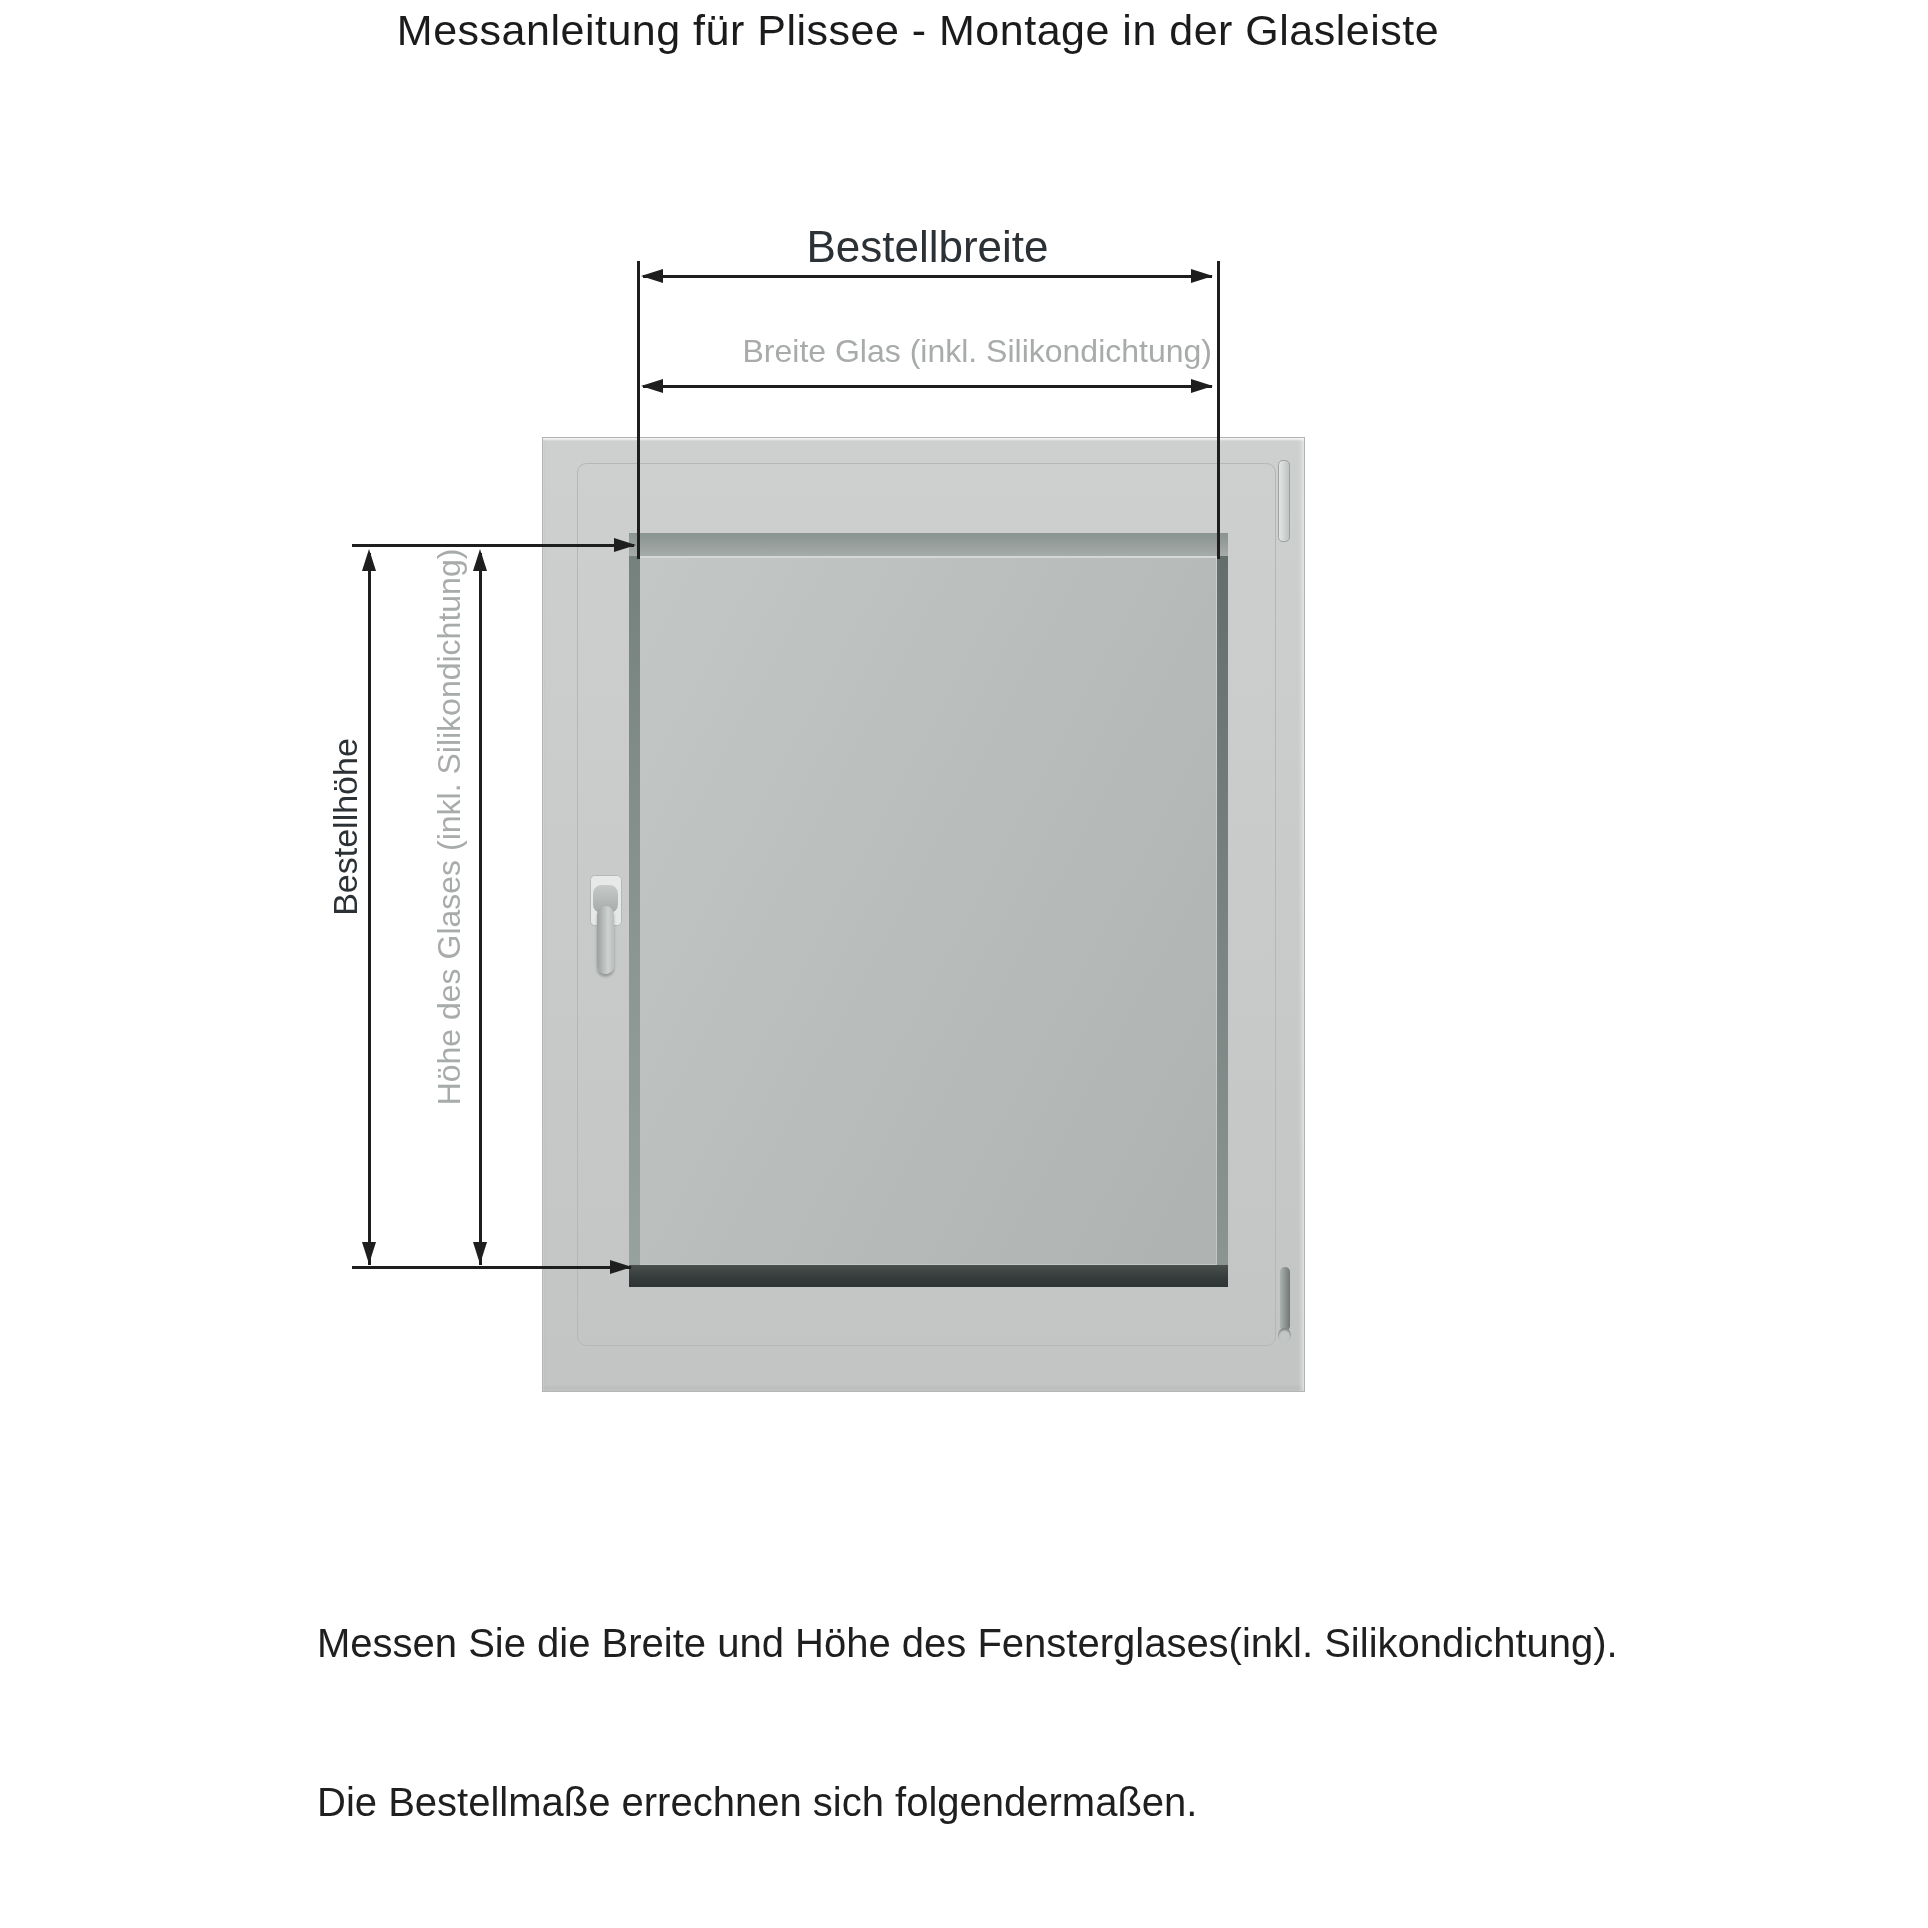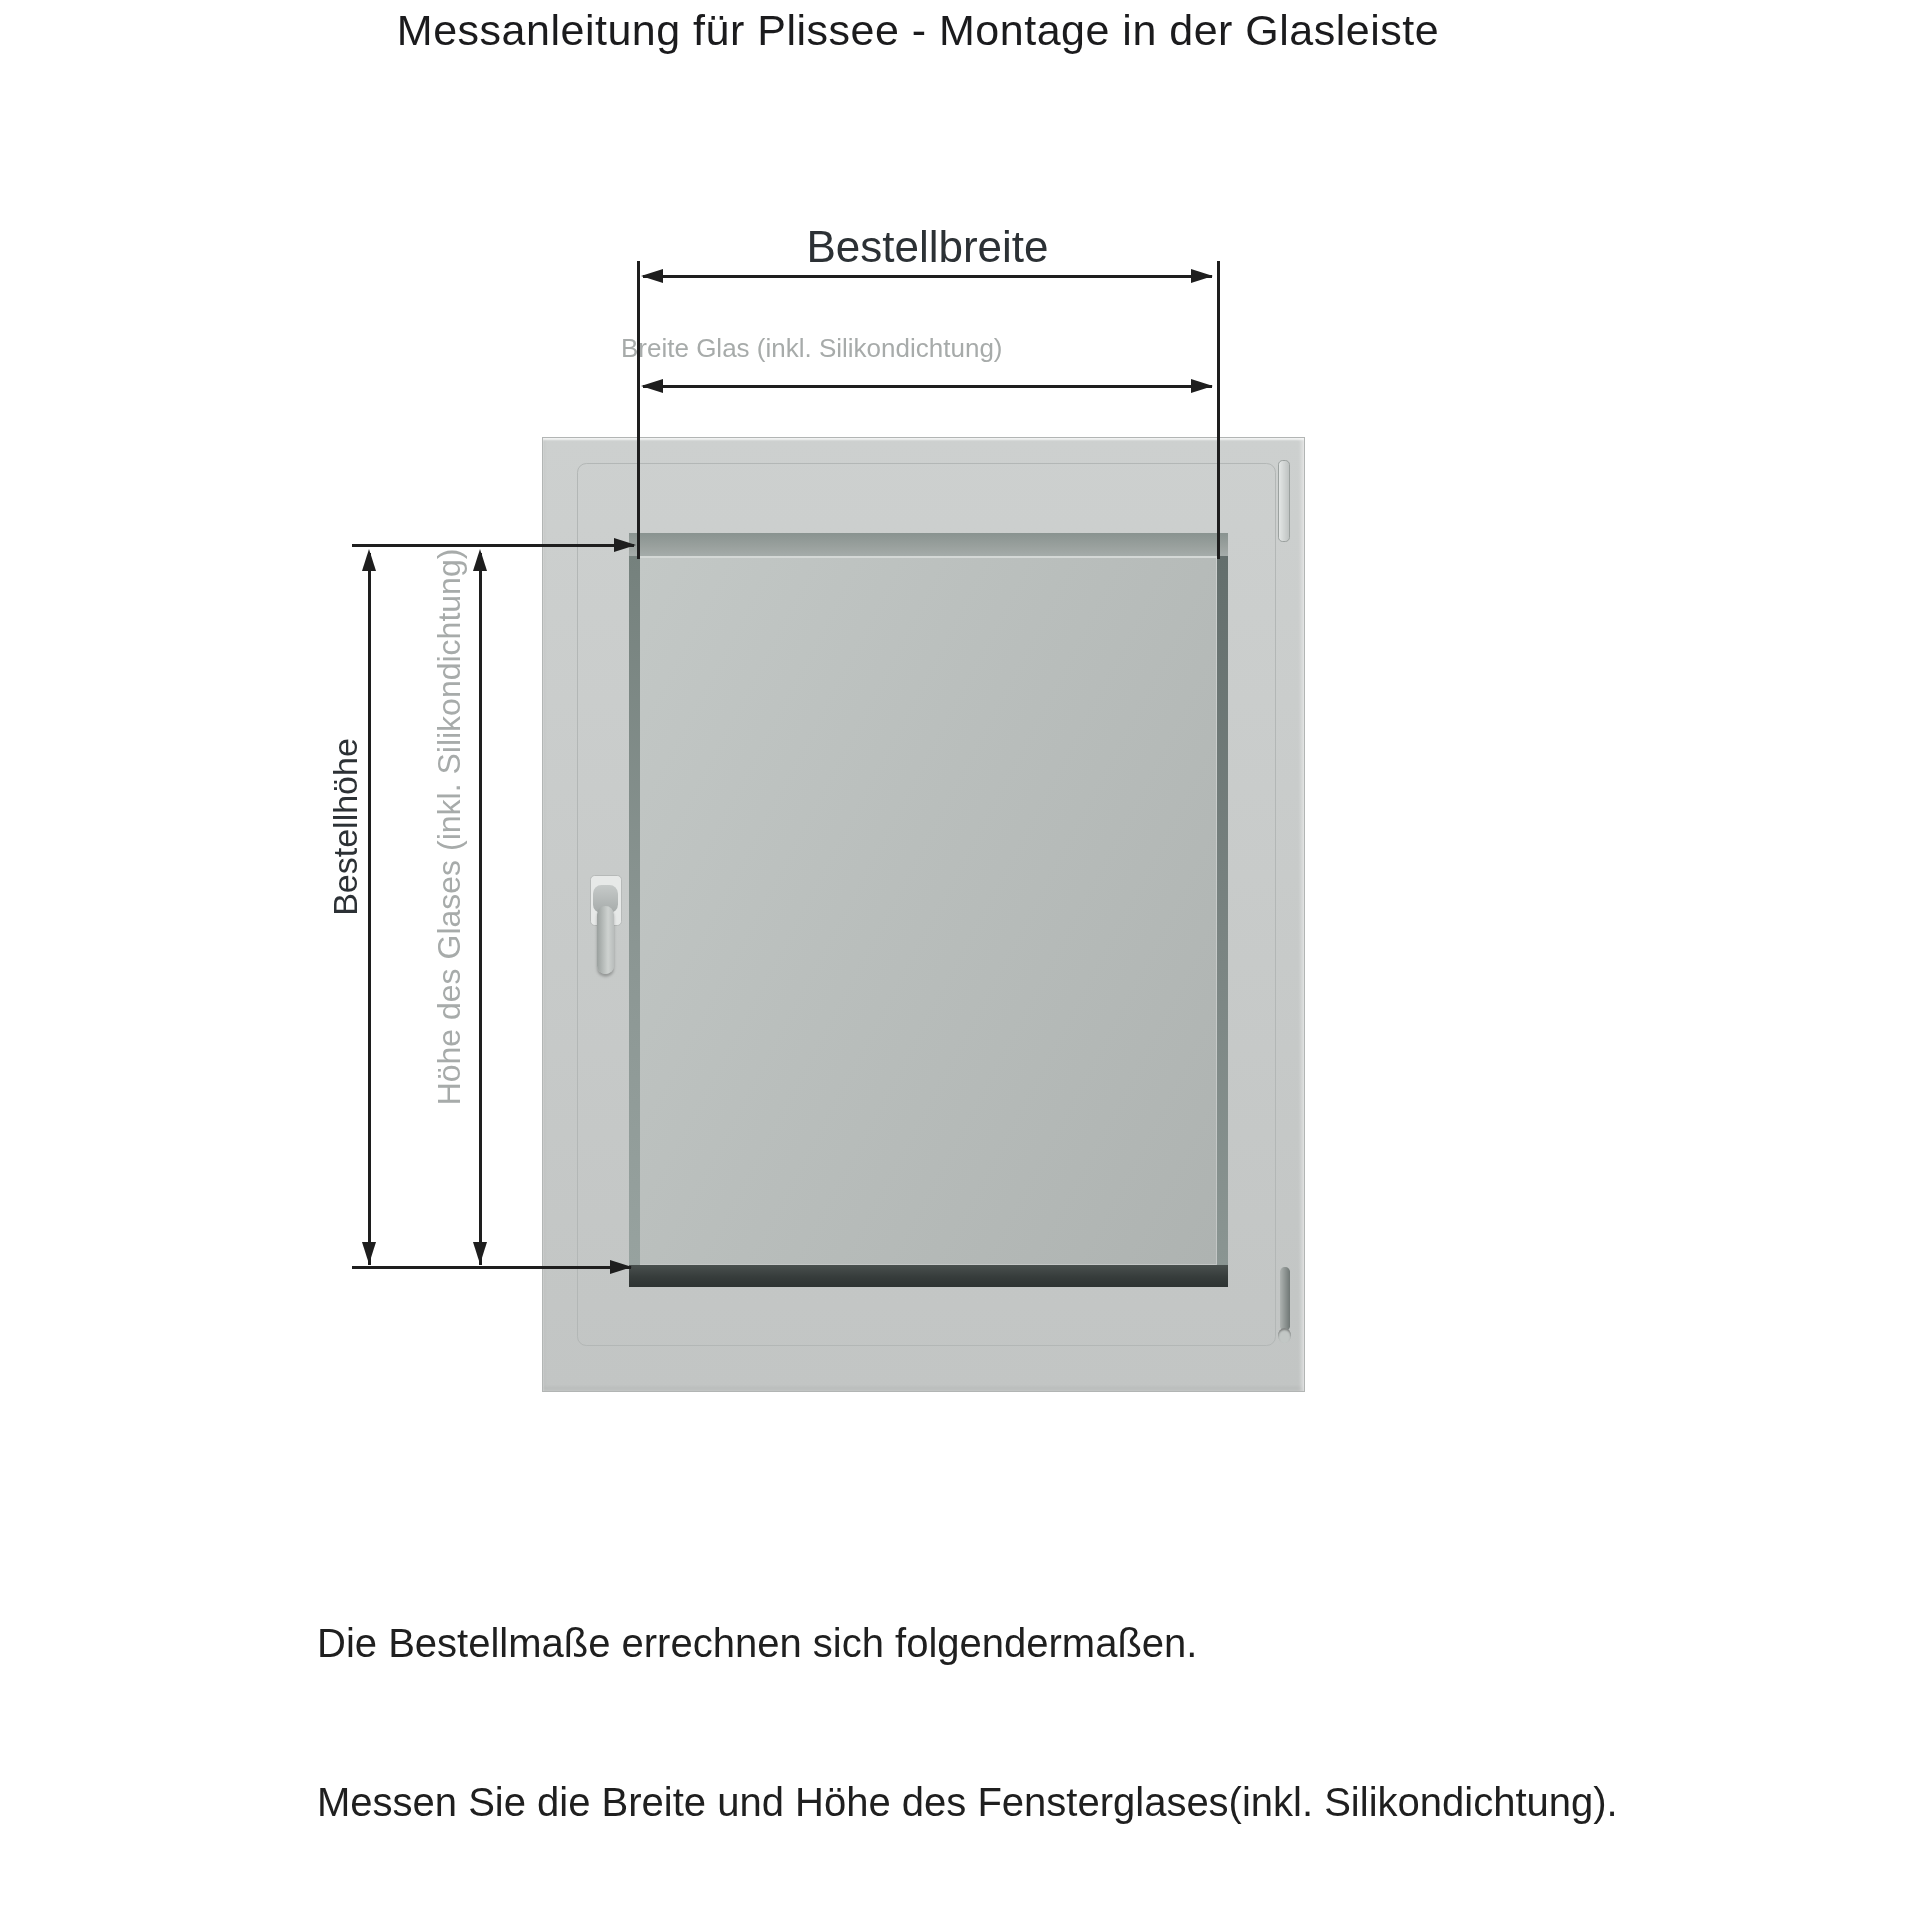--- a/index.html
+++ b/index.html
@@ -74,21 +74,21 @@
   .ah{position:absolute;width:0;height:0;z-index:6;}
   .ah-left  {border-top:7.5px solid transparent;border-bottom:7.5px solid transparent;border-right:22.6px solid #1e1e1e;}
   .ah-right {border-top:7.5px solid transparent;border-bottom:7.5px solid transparent;border-left:22.6px solid #1e1e1e;}
   .ah-up    {border-left:7.5px solid transparent;border-right:7.5px solid transparent;border-bottom:22.6px solid #1e1e1e;}
   .ah-down  {border-left:7.5px solid transparent;border-right:7.5px solid transparent;border-top:22.6px solid #1e1e1e;}
   
   .dimlabel{position:absolute;z-index:7;white-space:nowrap;}
   .lbl-dark{color:#2c3135;}
   .lbl-gray{color:#a7abaa;}
   .lbl-bestellbreite{left:643px;top:222px;width:569px;text-align:center;font-size:44px;}
-  .lbl-breiteglas{left:621px;top:333px;width:569px;text-align:left;font-size:26px;}
+  .lbl-breiteglas{left:643px;top:333px;width:569px;text-align:right;font-size:32px;}
   .lbl-rot{transform:translate(-50%,-50%) rotate(-90deg);}
   .lbl-bestellhoehe{left:345px;top:827px;font-size:34px;}
   .lbl-hoeheglas{left:449px;top:827px;font-size:32px;}
   
   .instructions{position:absolute;left:317px;top:1511px;font-size:40px;line-height:53px;white-space:pre-wrap;}
   .line{min-height:53px;}
 </style>
 </head>
 <body>
 
@@ -135,22 +135,22 @@
   <div class="dim" style="left:479px;top:553px;width:2.8px;height:712px;"></div>
   <div class="ah ah-up" style="left:473px;top:549px;"></div>
   <div class="ah ah-down" style="left:473px;top:1242px;"></div>
 
   <div class="dimlabel lbl-dark lbl-bestellbreite">Bestellbreite</div>
   <div class="dimlabel lbl-gray lbl-breiteglas">Breite Glas (inkl. Silikondichtung)</div>
   <div class="dimlabel lbl-dark lbl-rot lbl-bestellhoehe">Bestellhöhe</div>
   <div class="dimlabel lbl-gray lbl-rot lbl-hoeheglas">Höhe des Glases (inkl. Silikondichtung)</div>
 
   <div class="instructions">
+    <div class="line">Messen Sie die Breite und Höhe des Fensterglases(inkl. Silikondichtung).</div>
     <div class="line">Die Bestellmaße errechnen sich folgendermaßen.</div>
-    <div class="line">Messen Sie die Breite und Höhe des Fensterglases(inkl. Silikondichtung).</div>
     
     
     
     
     
     
   </div>
 
 </div>
 

